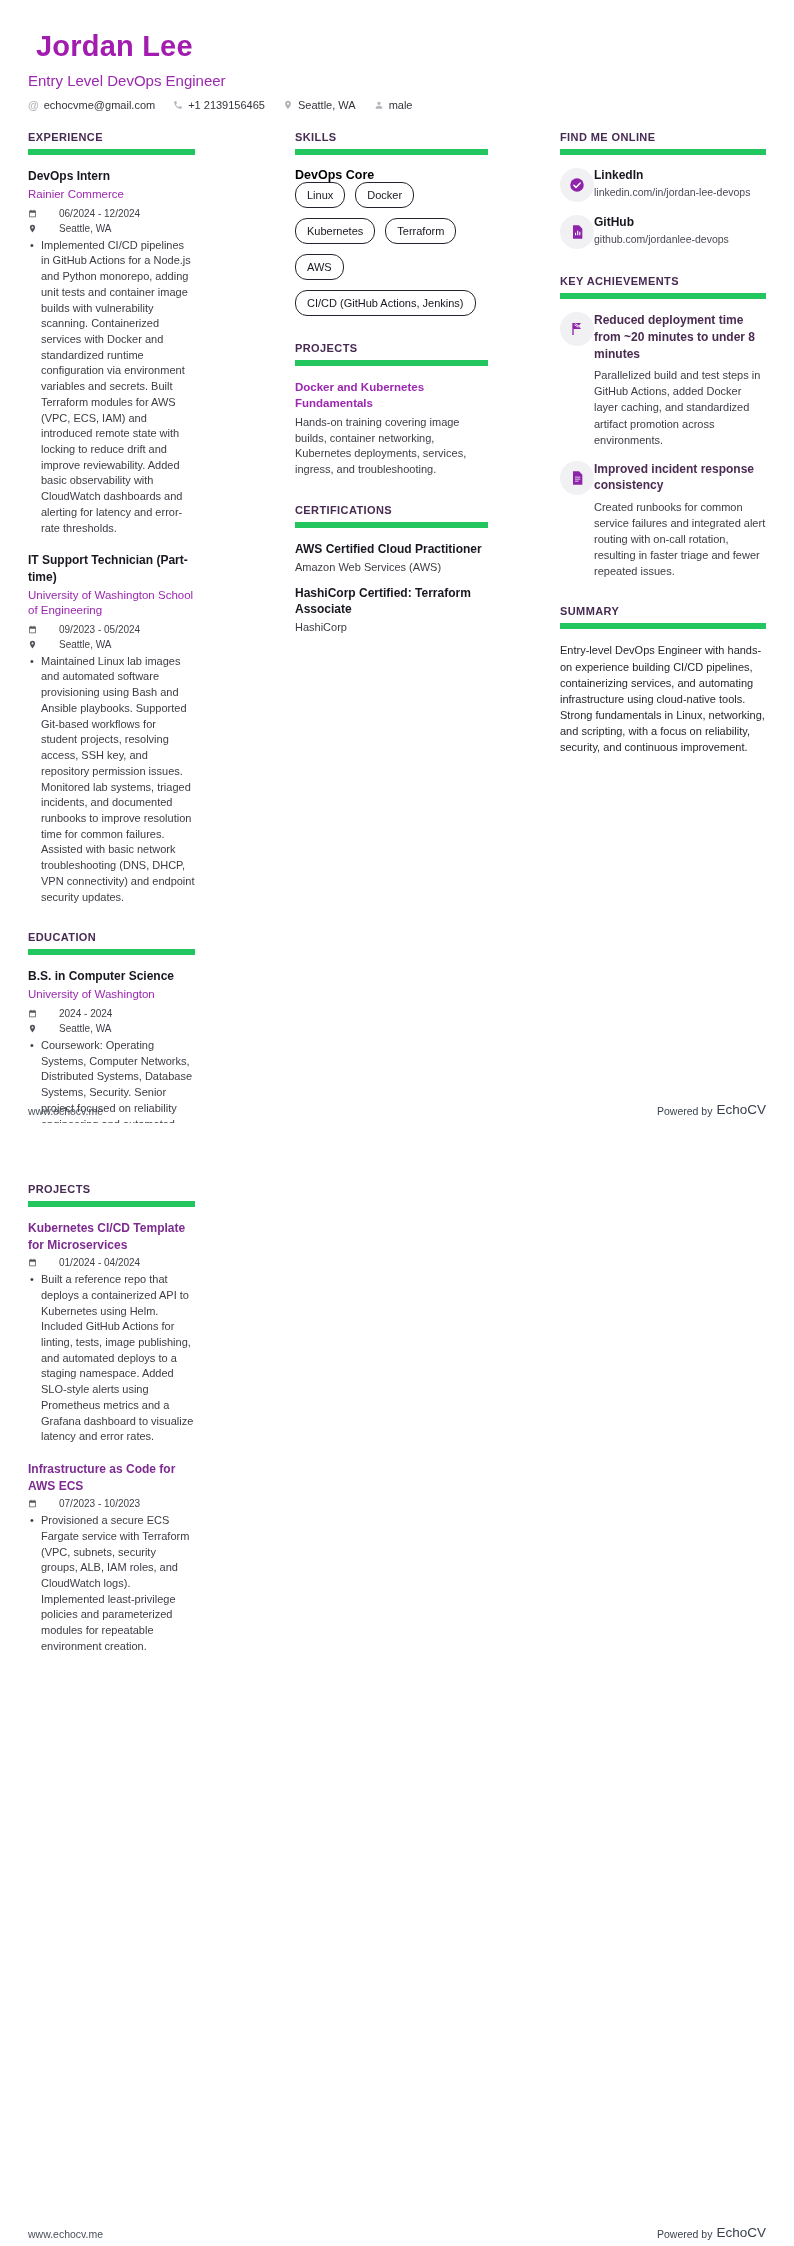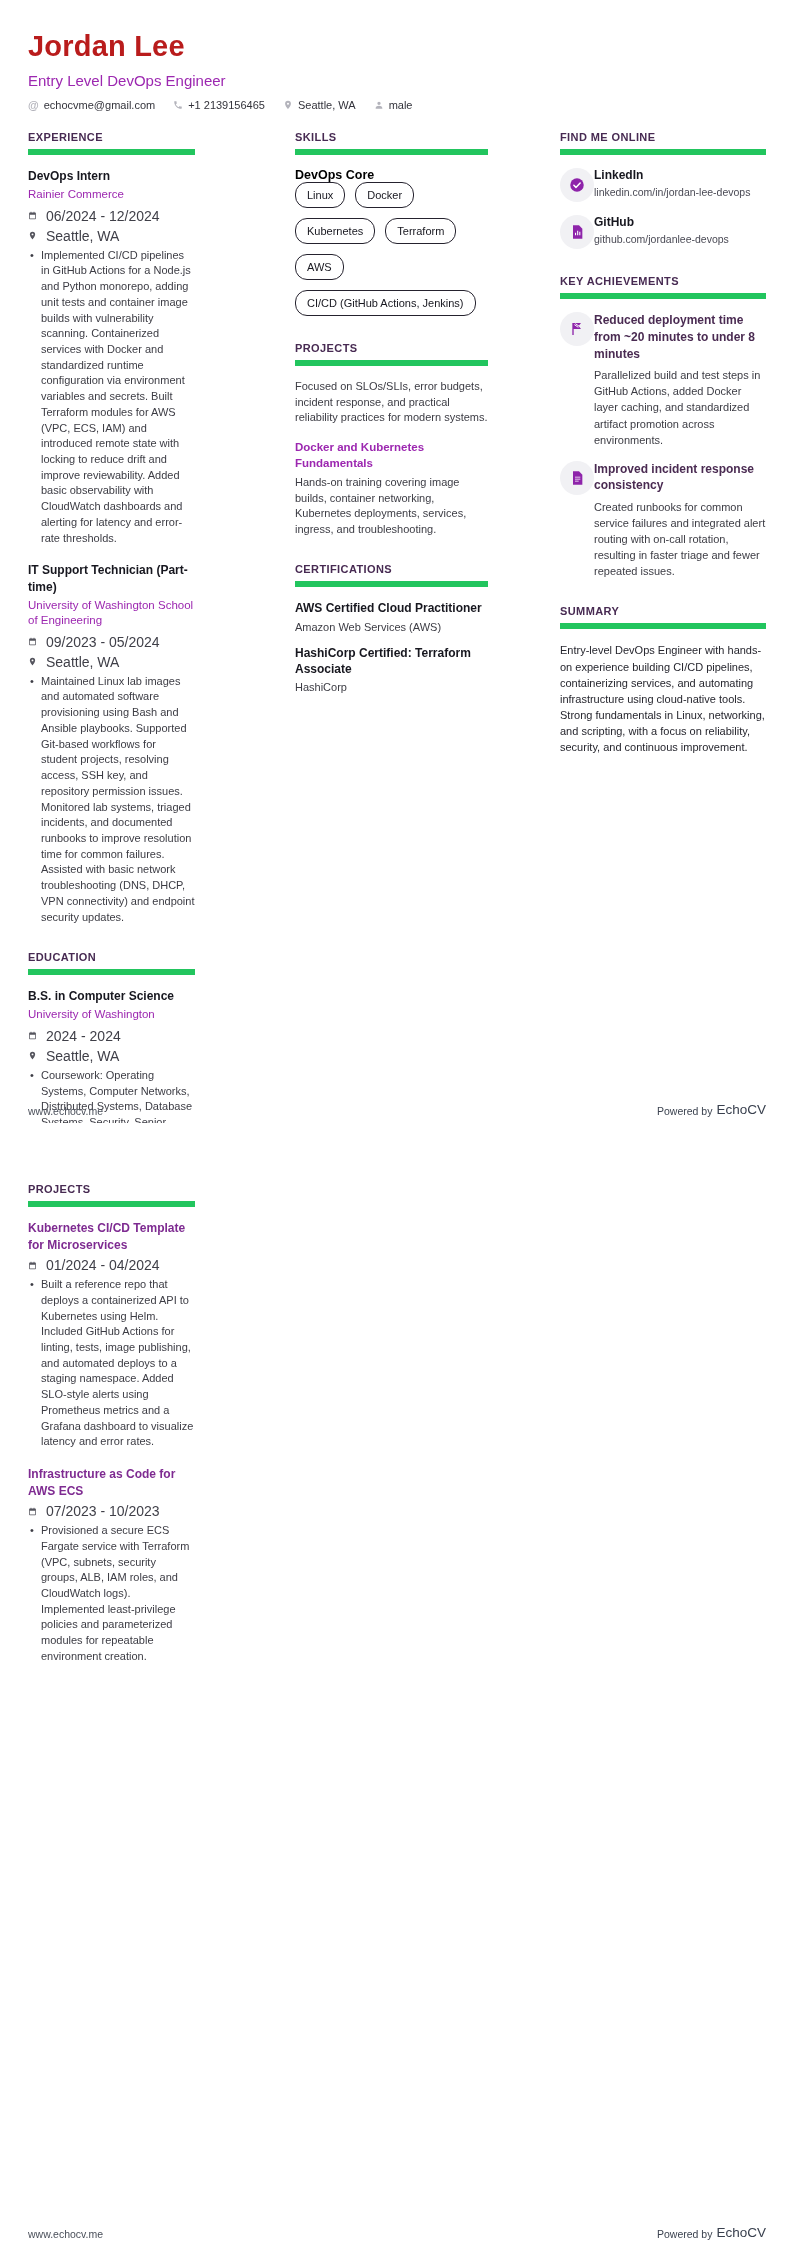--- a/index.html
+++ b/index.html
@@ -6,21 +6,21 @@
   html,body { margin:0; padding:0; }
   body {
     width:794px; background:#ffffff;
     font-family:"Liberation Sans", sans-serif;
     color:#3c3c44;
   }
   .page { position:relative; width:794px; height:1123px; overflow:hidden; background:#fff; }
 
   
   .header { padding:30px 28px 0 28px; }
-  .name { font-size:29px; font-weight:700; color:#b91c1c; margin:0 0 9px 0; letter-spacing:.2px; }
+  .name { font-size:29px; font-weight:700; color:#a21caf; margin:0 0 9px 8px; letter-spacing:.2px; }
   .subtitle { font-size:15px; color:#9c27b0; font-weight:500; margin:0 0 10px 0; }
   .contact-row { display:flex; gap:18px; align-items:center; font-size:11px; color:#33333b; }
   .contact-item { display:flex; gap:5px; align-items:center; }
   .gicon { flex-shrink:0; display:inline-flex; }
   .at-glyph { color:#b3b3bb; font-size:11px; font-weight:700; }
 
   
   .cols { display:flex; padding:0 28px; margin-top:20px; }
   .col1 { width:167px; margin-right:100px; }
   .col2 { width:193px; margin-right:72px; }
@@ -28,21 +28,21 @@
 
   section { margin-bottom:26px; }
   .sec-head {
     font-size:11px; font-weight:700; color:#472a52; letter-spacing:.4px;
     border-bottom:6px solid #22c55e; padding-bottom:6px; margin:0 0 13px 0;
   }
 
   .entry { margin-bottom:16px; }
   .entry-title { font-size:12px; font-weight:700; color:#17171f; line-height:1.35; margin-bottom:3px; }
   .entry-sub { font-size:11.5px; color:#9c27b0; font-weight:500; line-height:1.35; margin-bottom:5px; }
-  .meta { display:flex; align-items:center; gap:9px; font-size:14px; color:#3f3f48; margin-bottom:4px; }
+  .meta { display:flex; align-items:center; gap:22px; font-size:10px; color:#3f3f48; margin-bottom:4px; }
   .bullets { margin:3px 0 0 0; padding:0 0 0 13px; list-style:none; }
   .bullets li { font-size:11px; line-height:1.43; position:relative; color:#3c3c44; }
   .bullets li::before { content:"\2022"; position:absolute; left:-11px; color:#3c3c44; }
 
   
   .subhead { font-size:12.5px; font-weight:700; color:#000000; }
   .tags { display:flex; flex-wrap:wrap; gap:10px; }
   .tag { border:1.3px solid #25222e; border-radius:12px; padding:6px 11px; font-size:11px; color:#17171f; white-space:nowrap; }
 
   
@@ -215,21 +215,20 @@
           <span class="tag">Kubernetes</span>
           <span class="tag">Terraform</span>
           <span class="tag">AWS</span>
           <span class="tag">CI/CD (GitHub Actions, Jenkins)</span>
         </div>
       </section>
 
       <section>
         <h2 class="sec-head">PROJECTS</h2>
         <div>
-          <div class="train-desc">Focused on SLOs/SLIs, error budgets, incident response, and practical reliability practices for modern systems.</div>
         </div>
         <div>
           <div class="train-title">Docker and Kubernetes Fundamentals</div>
           <div class="train-desc">Hands-on training covering image builds, container networking, Kubernetes deployments, services, ingress, and troubleshooting.</div>
         </div>
       </section>
 
       <section>
         <h2 class="sec-head">CERTIFICATIONS</h2>
         <div>

